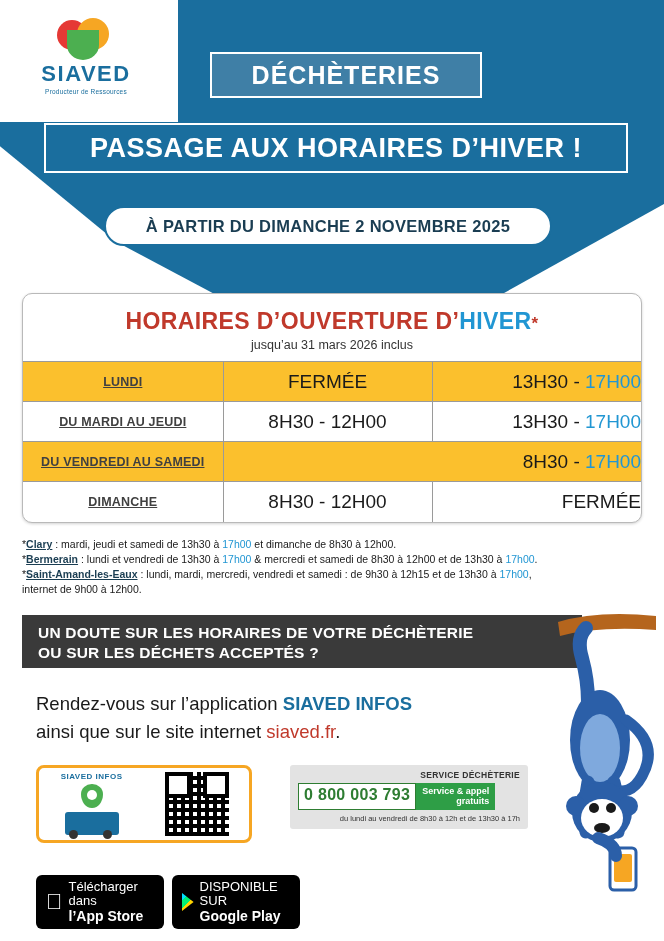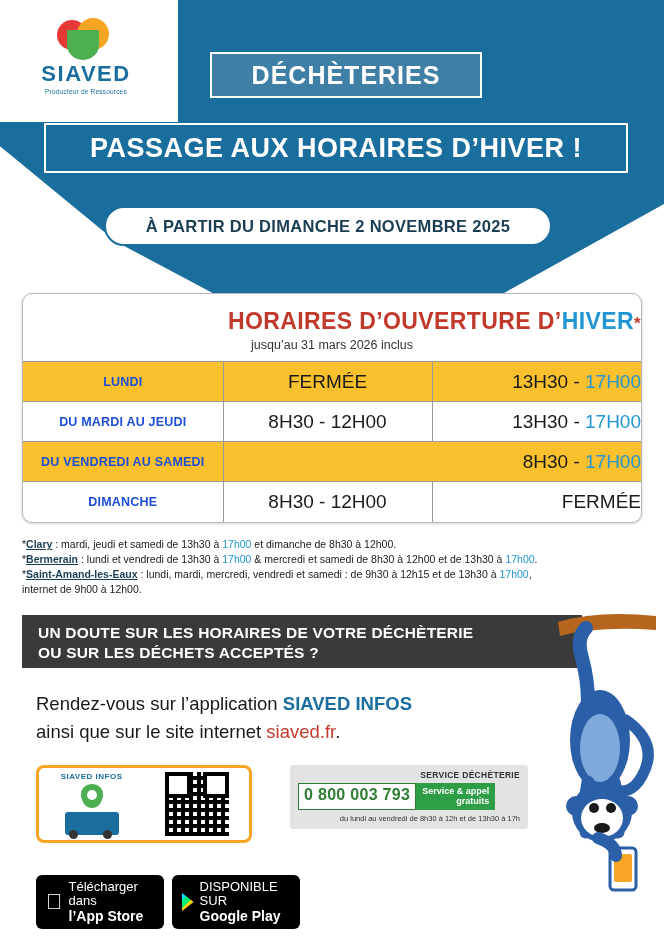--- a/index.html
+++ b/index.html
@@ -108,21 +108,21 @@
     top: 293px; left: 22px;
     width: 620px;
     background: #ffffff;
     border: 1px solid #b9b9b9;
     border-radius: 10px;
     box-shadow: 0 1px 3px rgba(0,0,0,.18);
     z-index: 5;
     overflow: hidden;
   }
   .card-title {
-    text-align: right;
+    text-align: center;
     font-size: 23px; font-weight: bold;
     color: #c0392b;
     padding: 14px 0 0 0;
     letter-spacing: .4px;
   }
   .card-title .hiver { color: #2196d3; }
   .card-title .star { color: #c0392b; font-size: 17px; }
   .card-sub {
     text-align: center;
     font-size: 12.5px; color: #333;
@@ -138,22 +138,23 @@
     height: 40px;
     text-align: center;
     vertical-align: middle;
   }
   table.hours td:first-child { border-left: none; }
   table.hours td:last-child { border-right: none; text-align: right; }
   table.hours tr:last-child td { border-bottom: none; }
   .day-cell {
     width: 200px;
     font-size: 12.5px; font-weight: bold;
-    color: #1d4ed8;
+    color: #404040;
     letter-spacing: .2px;
+    text-decoration: underline;
   }
   .val-cell { font-size: 19px; color: #1a1a1a; }
   .val-cell .lt { color: #2196d3; }
   .row-yellow td { background: #fbc02d; }
   .row-yellow .day-cell { background: #fbc02d; }
 
   
   .notes {
     position: absolute;
     top: 537px; left: 22px;

